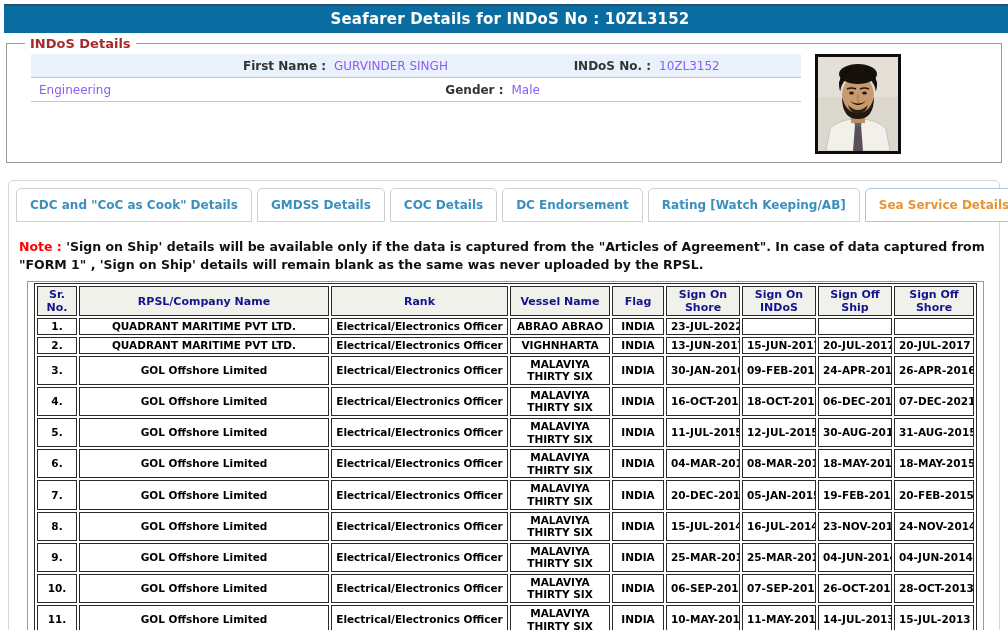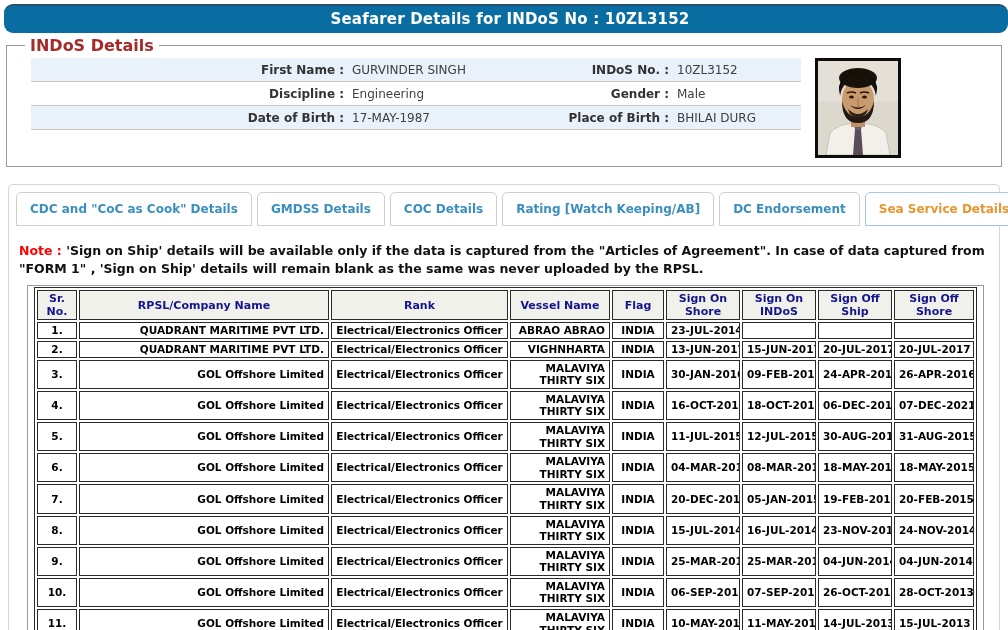--- a/index.html
+++ b/index.html
@@ -6,39 +6,39 @@
   body{
     width:1008px;height:630px;overflow:hidden;background:#fff;
     font-family:"DejaVu Sans","Liberation Sans",sans-serif;
     -webkit-font-smoothing:antialiased;
   }
   
   .top-rule{height:2px;background:#fff;}
   .title-bar{
     margin:2px 0 0 4px;border-top:2px solid #26506e;
     background:var(--title-bg,#0a6da1);color:#fff;text-align:center;
-    font-weight:bold;font-size:15px;padding:4px 0 5px 8px;letter-spacing:.2px;border-radius:9px;
+    font-weight:bold;font-size:15px;padding:4px 0 5px 8px;letter-spacing:.2px;
   }
   
   fieldset{border:1px solid #9a9a9a;}
   .indos-fieldset{margin:3px 6px 0 6px;padding:1px 2px 8px 2px;}
   legend{
-    color:var(--legend-color,#a52a2a);font-weight:bold;font-size:16px;
+    color:var(--legend-color,#a52a2a);font-weight:bold;font-size:13px;
     margin-left:16px;padding:0 5px;
   }
   .indos-flex{display:flex;align-items:flex-start;}
   .indos-grid{width:770px;margin-left:22px;margin-top:2px;}
   .indos-row{
     display:flex;align-items:center;height:23px;
     border-bottom:1px solid #c6c6c6;font-size:12px;
   }
   .indos-row.odd{background:var(--stripe,#e9f1fa);}
-  .lbl{font-weight:bold;color:#333;text-align:right;white-space:nowrap;padding-left:18px;}
+  .lbl{font-weight:bold;color:#333;text-align:right;white-space:nowrap;}
   .lbl.l1{width:295px;}
-  .val{color:#404040;padding-left:8px;white-space:nowrap;}
+  .val{color:#8b5cf6;padding-left:8px;white-space:nowrap;}
   .val.v1{flex:1;}
   .lbl.l2{width:175px;}
   .val.v2{flex:1;}
   
   .photo-wrap{margin-left:14px;margin-top:2px;}
   .photo{width:80px;height:94px;border:3px solid #0d0d0d;display:block;background:#ddd8ce;}
   
   .content-box{
     margin:17px 8px 0 8px;border:1px solid #d6d6d6;border-radius:5px;
     min-height:448px;box-sizing:border-box;background:#fff;
@@ -65,21 +65,21 @@
   table.agreement th{
     background:#f1f1ec;color:var(--th-color,#14148c);font-size:11px;
     border:1px solid #2a2a2a;padding:1px 2px;line-height:1.2;text-align:center;
     overflow:hidden;
   }
   table.agreement td{
     font-size:10.5px;font-weight:bold;color:#000;background:#fff;
     border:1px solid #2a2a2a;padding:1px 4px;line-height:1.2;overflow:hidden;
   }
   td.a-center{text-align:center;}
-  td.a-left{text-align:right;}
+  td.a-left{text-align:center;}
   td.nowrap{white-space:nowrap;}
   col.c0{width:40px;}  col.c1{width:250px;} col.c2{width:177px;}
   col.c3{width:100px;} col.c4{width:52px;}  col.c5{width:74px;}
   col.c6{width:74px;}  col.c7{width:74px;}  col.c8{width:80px;}
 </style>
 </head>
 <body>
 
 <div class="top-rule"></div>
 <div class="title-bar">Seafarer Details for INDoS No : 10ZL3152</div>
@@ -88,30 +88,23 @@
   <legend>INDoS Details</legend>
   <div class="indos-flex">
     <div class="indos-grid">
         <div class="indos-row odd">
           <span class="lbl l1">First Name :</span>
           <span class="val v1">GURVINDER SINGH</span>
           <span class="lbl l2">INDoS No. :</span>
           <span class="val v2">10ZL3152</span>
         </div>
         <div class="indos-row">
-          <span class="lbl l1">Discipline :</span>
           <span class="val v1">Engineering</span>
           <span class="lbl l2">Gender :</span>
           <span class="val v2">Male</span>
-        </div>
-        <div class="indos-row odd">
-          <span class="lbl l1">Date of Birth :</span>
-          <span class="val v1">17-MAY-1987</span>
-          <span class="lbl l2">Place of Birth :</span>
-          <span class="val v2">BHILAI DURG</span>
         </div>
       </div>
     <div class="photo-wrap">
       <svg class="photo" viewBox="0 0 80 94" xmlns="http://www.w3.org/2000/svg">
         <rect x="0" y="0" width="80" height="94" fill="#ddd8cd"></rect>
         <rect x="0" y="0" width="80" height="40" fill="#e4e0d8"></rect>
 
         <path d="M8 94 L12 72 Q20 62 40 62 Q60 62 68 72 L72 94 Z" fill="#f2f0ea" stroke="#c9c4b8" stroke-width="1"></path>
 
         <path d="M37 68 L43 68 L45 94 L35 94 Z" fill="#5a4f58"></path>
@@ -139,22 +132,22 @@
       </svg>
     </div>
   </div>
 </fieldset>
 
 <div class="content-box">
   <div class="tabs">
       <div class="tab">CDC and "CoC as Cook" Details</div>
       <div class="tab">GMDSS Details</div>
       <div class="tab">COC Details</div>
+      <div class="tab">DC Endorsement</div>
       <div class="tab">Rating [Watch Keeping/AB]</div>
-      <div class="tab">DC Endorsement</div>
       <div class="tab active">Sea Service Details</div>
     </div>
 
   <div class="note">
     <span class="red">Note : </span><span>'Sign on Ship' details will be available only if the data is captured from the "Articles of Agreement". In case of data captured from "FORM 1" , 'Sign on Ship' details will remain blank as the same was never uploaded by the RPSL.</span>
   </div>
 
   <fieldset class="agreement-fieldset">
     <table class="agreement">
       <colgroup>
@@ -181,21 +174,21 @@
             <th>Sign Off Shore</th>
           </tr>
         </thead>
       <tbody>
           <tr>
             <td class="a-center nowrap">1.</td>
             <td class="a-left">QUADRANT MARITIME PVT LTD.</td>
             <td class="a-center">Electrical/Electronics Officer</td>
             <td class="a-left">ABRAO ABRAO</td>
             <td class="a-center">INDIA</td>
-            <td class="a-center nowrap">23-JUL-2014</td>
+            <td class="a-center nowrap">23-JUL-2022</td>
             <td class="a-center nowrap"></td>
             <td class="a-center nowrap"></td>
             <td class="a-center nowrap"></td>
           </tr>
           <tr>
             <td class="a-center nowrap">2.</td>
             <td class="a-left">QUADRANT MARITIME PVT LTD.</td>
             <td class="a-center">Electrical/Electronics Officer</td>
             <td class="a-left">VIGHNHARTA</td>
             <td class="a-center">INDIA</td>

